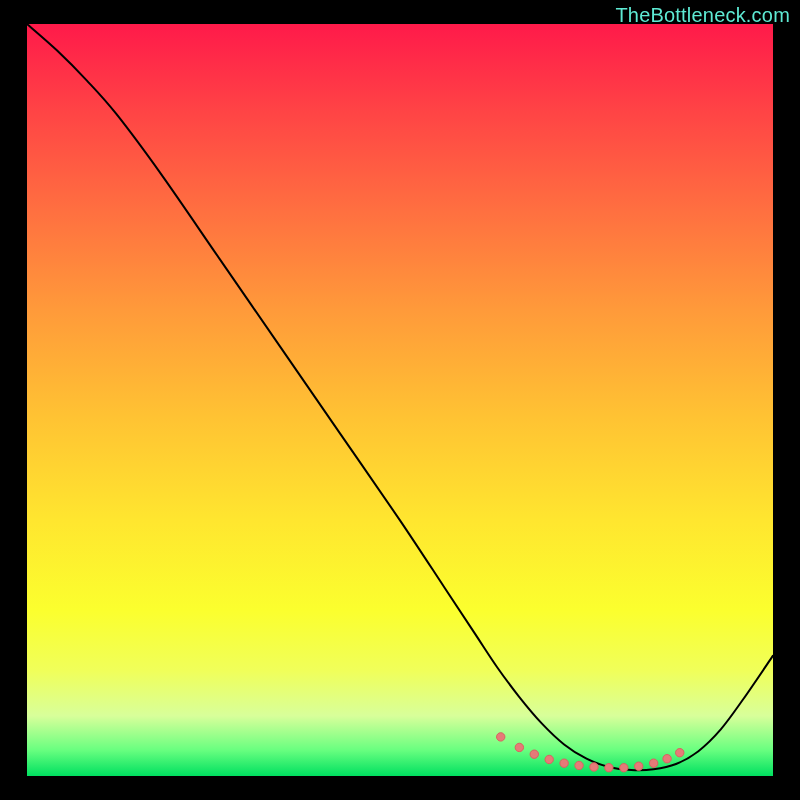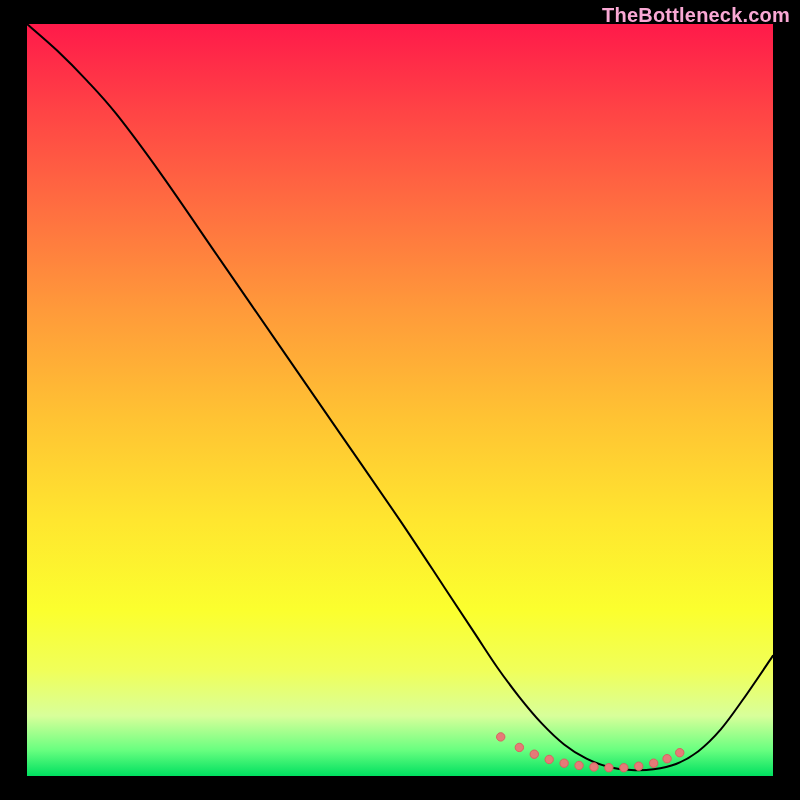--- a/index.html
+++ b/index.html
@@ -22,22 +22,22 @@
       #d8ff9a 92%,
       #6aff80 96.5%,
       #00e060 100%);
   }
   .watermark {
     position: absolute;
     top: 4px;
     right: 10px;
     font-family: Arial, Helvetica, sans-serif;
     font-size: 20px;
-    font-weight: bold;
-    color: #f9a8d4;
+    font-weight: normal;
+    color: #5eead4;
     letter-spacing: 0.2px;
   }
   .plot-svg {
     position: absolute;
     left: 0;
     top: 0;
     width: 746px;
     height: 752px;
     overflow: visible;
   }

